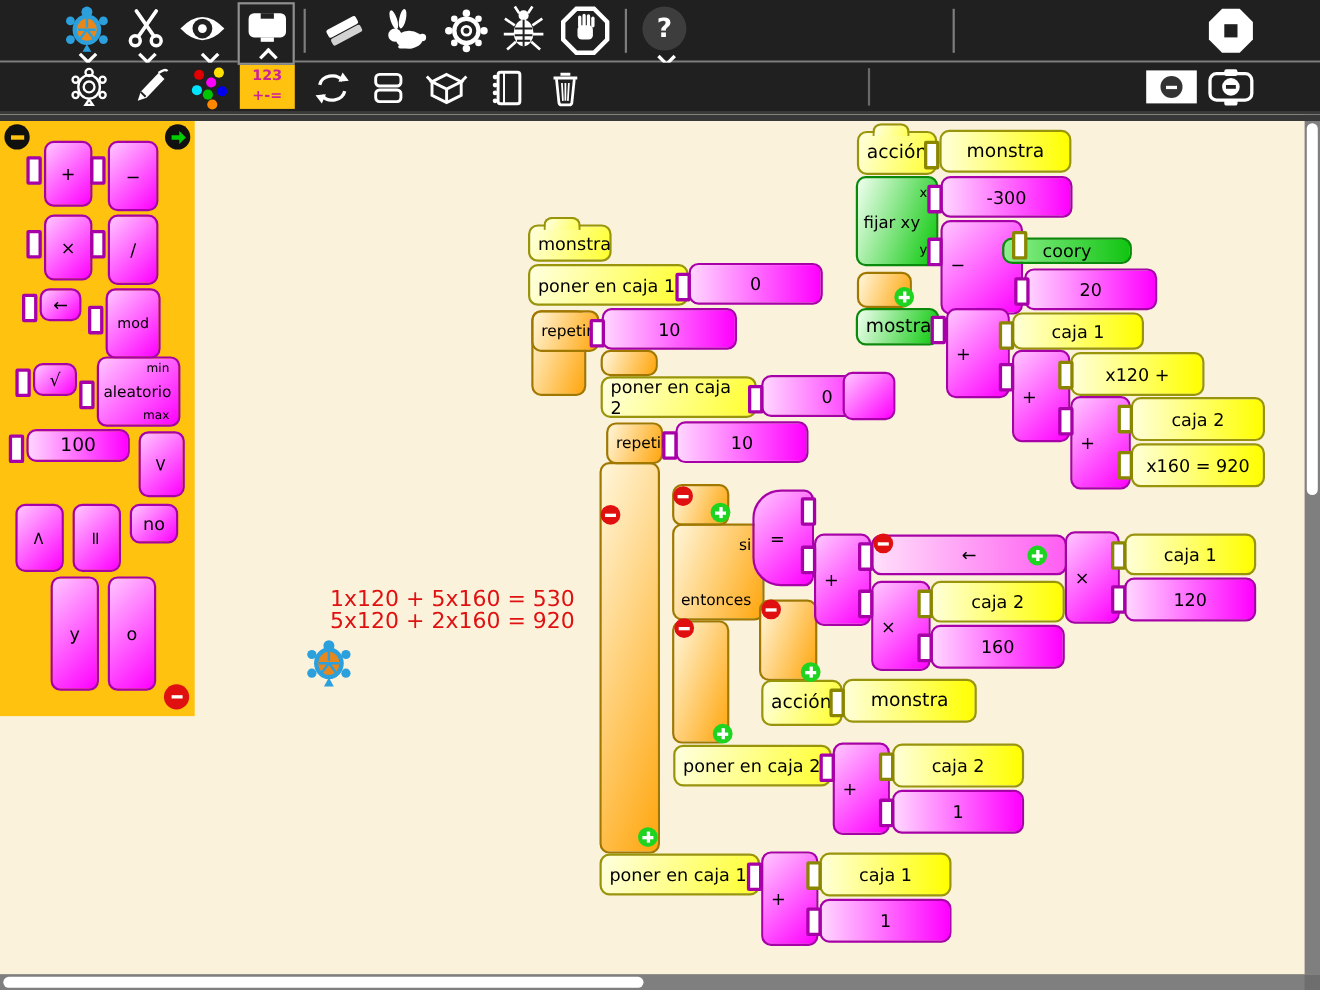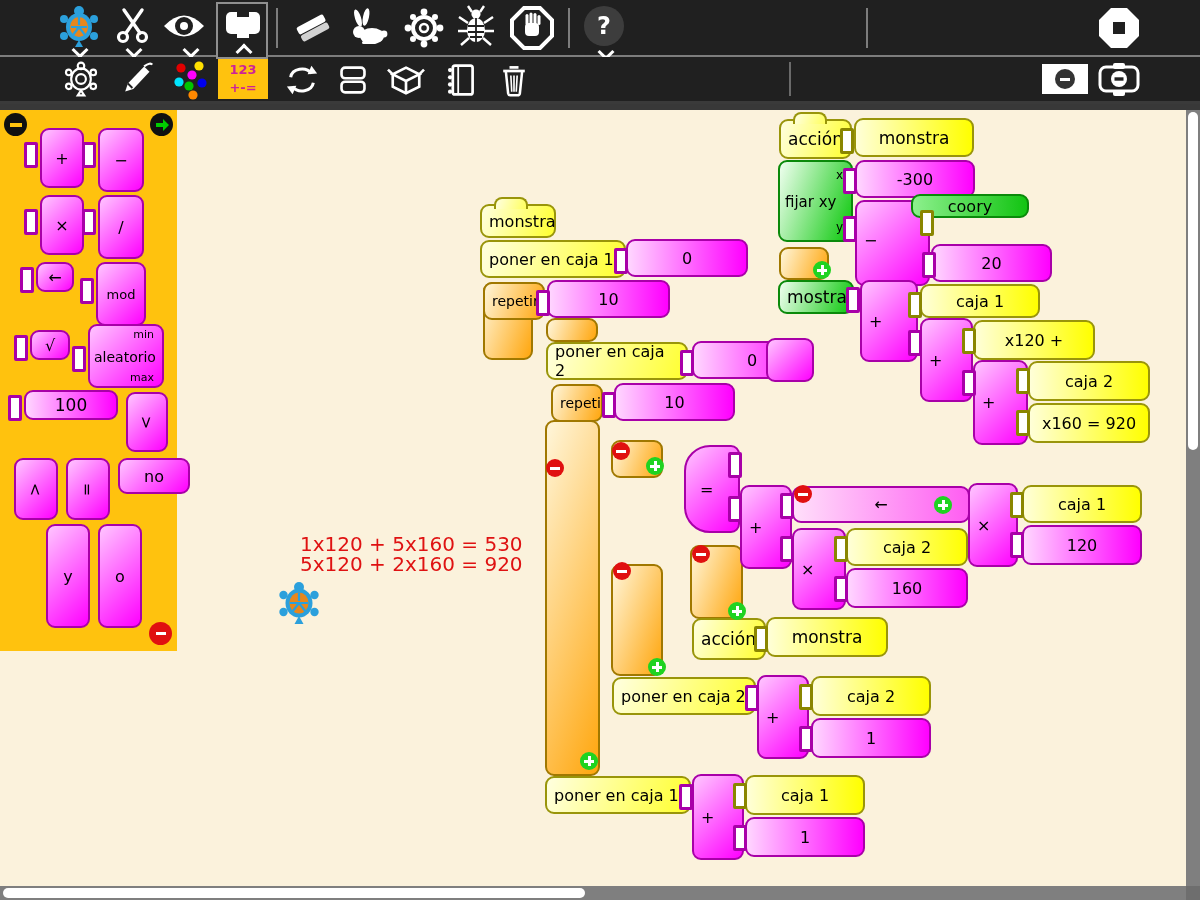--- a/index.html
+++ b/index.html
@@ -361,21 +361,21 @@
         </div>
       <div class="blk m c" style="left:126px;top:282px;width:42px;height:60px">
           <span class="lbl rot">&gt;</span>
         </div>
       <div class="blk m c" style="left:14px;top:348px;width:44px;height:62px">
           <span class="lbl rot">&lt;</span>
         </div>
       <div class="blk m c" style="left:66px;top:348px;width:44px;height:62px">
           <span class="lbl rot">=</span>
         </div>
-      <div class="blk m c" style="left:118px;top:348px;width:72px;height:36px">
+      <div class="blk m c" style="left:118px;top:348px;width:44px;height:36px">
           <span class="lbl">no</span>
         </div>
       <div class="blk m c" style="left:46px;top:414px;width:44px;height:104px">
           <span class="lbl">y</span>
         </div>
       <div class="blk m c" style="left:98px;top:414px;width:44px;height:104px">
           <span class="lbl">o</span>
         </div>
 
       <div class="plug" style="left:24px;top:32px"></div>
@@ -398,20 +398,24 @@
     <div class="blk or" style="left:483px;top:178px;width:62px;height:38px;font-size:14px">
         <span class="lbl">repetir</span>
       </div>
 
     <div class="blk or" style="left:545px;top:316px;width:55px;height:356px"></div>
     <div class="blk or" style="left:551px;top:280px;width:52px;height:38px;font-size:14px">
         <span class="lbl">repetir</span>
       </div>
 
     <div class="blk or" style="left:611px;top:336px;width:52px;height:38px"></div>
+    <div class="blk or" style="left:611px;top:372px;width:84px;height:88px;font-size:14px">
+      <span class="lbl" style="position:absolute;top:10px;right:10px">si</span>
+      <span class="lbl" style="position:absolute;bottom:8px;left:6px">entonces</span>
+    </div>
     <div class="blk or" style="left:611px;top:460px;width:52px;height:112px"></div>
     <div class="blk or" style="left:690px;top:441px;width:53px;height:74px"></div>
     <div class="blk or" style="left:779px;top:143px;width:50px;height:33px"></div>
 
     <div class="blk yl" style="left:480px;top:100px;width:76px;height:34px">
         <span class="hat"></span>
         <span class="lbl">monstra</span>
       </div>
     <div class="blk yl" style="left:480px;top:136px;width:146px;height:38px">
         <span class="lbl">poner en caja 1</span>
@@ -506,21 +510,21 @@
       <span class="lbl" style="position:absolute;top:6px;right:8px;font-size:12px">x</span>
       <span class="lbl" style="position:absolute;top:31px;left:5px">fijar xy</span>
       <span class="lbl" style="position:absolute;bottom:6px;right:8px;font-size:12px">y</span>
     </div>
     <div class="blk mv c" style="left:855px;top:56px;width:120px;height:38px">
         <span class="lbl">-300</span>
       </div>
     <div class="blk m" style="left:855px;top:96px;width:75px;height:86px;align-items:flex-end;padding-bottom:34px">
         <span class="lbl">−</span>
       </div>
-    <div class="blk gv c" style="left:911px;top:90px;width:118px;height:24px">
+    <div class="blk gv c" style="left:911px;top:112px;width:118px;height:24px">
         <span class="lbl">coory</span>
       </div>
     <div class="blk mv c" style="left:931px;top:140px;width:121px;height:38px">
         <span class="lbl">20</span>
       </div>
 
     <div class="blk gr" style="left:778px;top:176px;width:76px;height:34px;font-size:17px">
         <span class="lbl">mostrar</span>
       </div>
     <div class="blk m" style="left:860px;top:176px;width:58px;height:82px">

